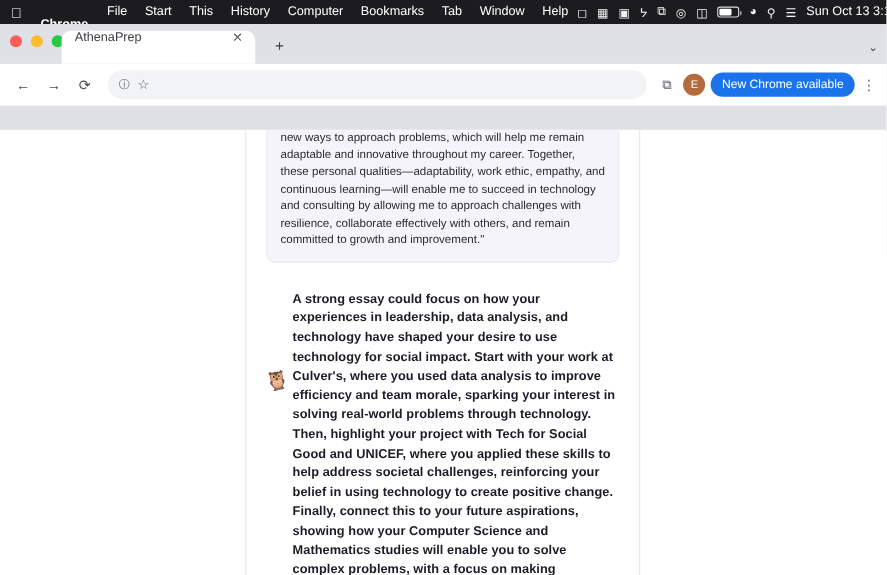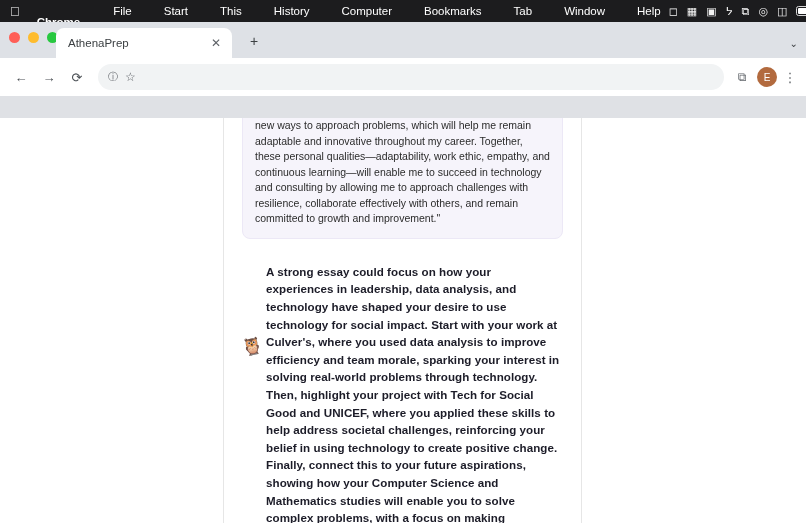--- a/index.html
+++ b/index.html
@@ -17,21 +17,21 @@
     background: #1c1c1e;
     display: flex; align-items: center;
     color: #ffffff; font-size: 11.5px;
     padding: 0 6px;
   }
   .menubar .apple {
     font-size: 13px; line-height: 1; padding: 0 8px 0 4px;
     display: inline-block;
   }
   .menubar .app-name { font-weight: bold; padding: 0 9px; margin-top: 22px; }
-  .menubar .mi { padding: 0 8px; white-space: nowrap; margin-left: 16px; }
+  .menubar .mi { padding: 0 8px; white-space: nowrap; }
   .menubar .spacer { flex: 1; }
   .menubar .status { display: flex; align-items: center; gap: 9px; padding-right: 4px; }
   .status .sicon { font-size: 11px; opacity: .95; display: inline-block; }
   .status .clock { font-size: 11.5px; white-space: nowrap; }
   .battery {
     width: 20px; height: 10px; border: 1px solid #d8d8d8; border-radius: 2.5px;
     position: relative; display: inline-block;
   }
   .battery::after {
     content: ""; position: absolute; right: -3px; top: 3px;
@@ -58,21 +58,21 @@
   }
   .dot { width: 11px; height: 11px; border-radius: 50%; display: block; }
   .dot.red { background: #ff5f57; }
   .dot.yellow { background: #febc2e; }
   .dot.green { background: #28c840; }
 
   .tab {
     position: absolute; left: 56px; bottom: 0;
     width: 176px; height: 30px;
     background: #ffffff; border-radius: 8px 8px 0 0;
-    display: flex; align-items: center;
+    display: flex; align-items: flex-start;
     padding: 0 8px 0 12px;
     font-size: 11.5px; color: #3c4043;
   }
   .tab .tab-title { flex: 1; white-space: nowrap; overflow: hidden; text-overflow: ellipsis; }
   .tab .tab-close { font-size: 12px; color: #5f6368; padding: 0 3px; line-height: 1; }
   .newtab {
     position: absolute; left: 244px; bottom: 7px;
     width: 20px; height: 20px; font-size: 14px; color: #3c4043;
     display: flex; align-items: center; justify-content: center;
   }
@@ -198,20 +198,21 @@
     <div class="tbtn">←</div>
     <div class="tbtn">→</div>
     <div class="tbtn">⟳</div>
     <div class="omnibox">
       <span class="lock">ⓘ</span>
       <span class="star">☆</span>
     </div>
     <div class="rt">
       <span class="ext-icon">⧉</span>
       <span class="avatar">E</span>
+      <span class="chrome-pill">New Chrome available</span>
       <span class="kebab">⋮</span>
     </div>
   </div>
 
   <div class="page">
     <div class="sheet">
       <div class="conv">
 
         <div class="bubble-user">staying up-to-date with the latest tools, trends, and innovations is key. I'm always eager to expand my knowledge and explore new ways to approach problems, which will help me remain adaptable and innovative throughout my career. Together, these personal qualities—adaptability, work ethic, empathy, and continuous learning—will enable me to succeed in technology and consulting by allowing me to approach challenges with resilience, collaborate effectively with others, and remain committed to growth and improvement."</div>
 

